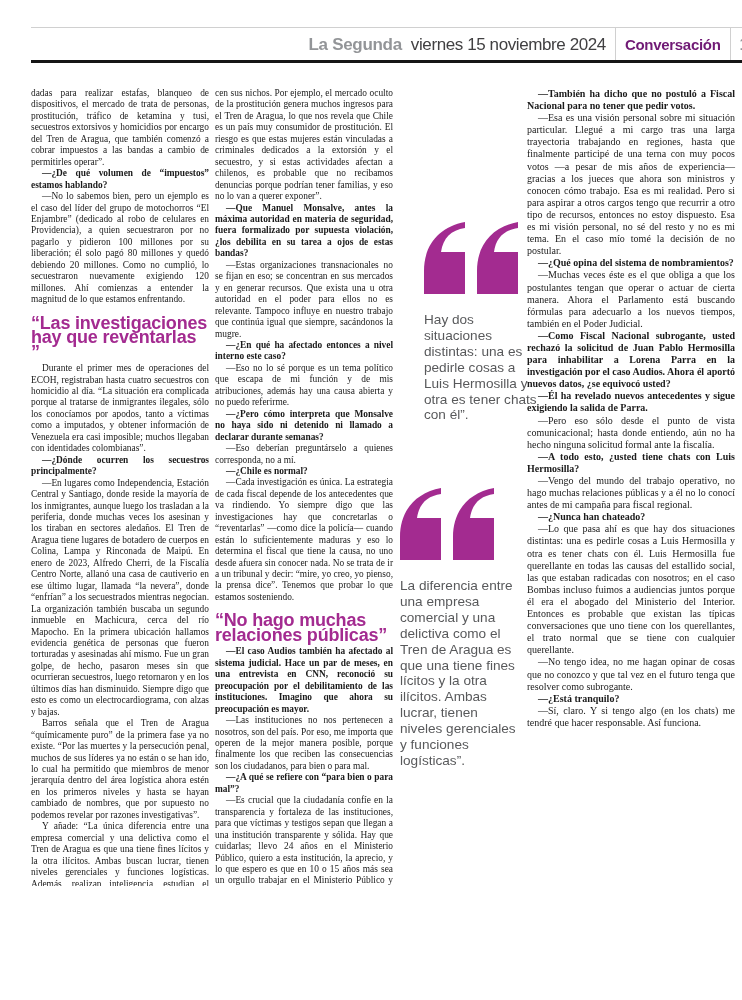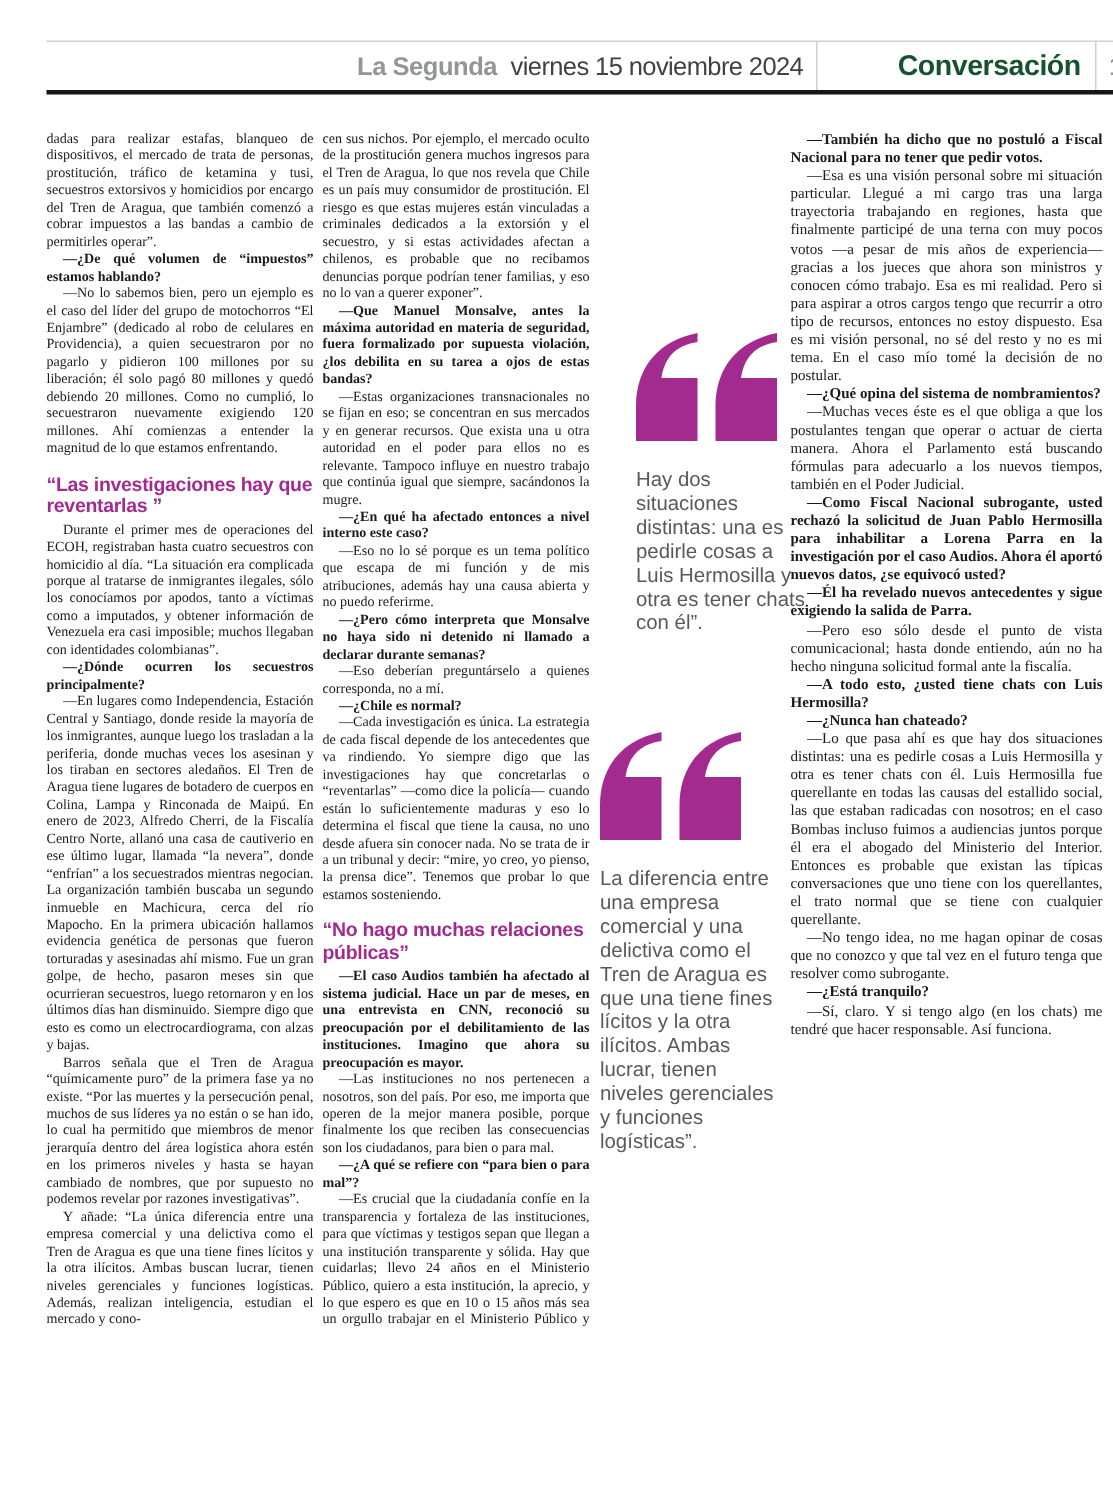--- a/index.html
+++ b/index.html
@@ -5,33 +5,33 @@
   html,body{margin:0;padding:0;background:#ffffff;}
   .page{position:relative;width:742px;height:886px;background:#ffffff;overflow:hidden;
         font-family:"Liberation Serif",serif;color:#1a1a1a;}
   
   .header-row{position:absolute;left:31px;right:0;top:27px;height:33px;
               border-top:1px solid #d0d0d0;display:flex;align-items:center;
               justify-content:flex-end;gap:9px;font-family:"Liberation Sans",sans-serif;}
   .paper-name{color:#939598;font-weight:700;font-size:17px;letter-spacing:-.3px;}
   .paper-date{color:#414042;font-weight:400;font-size:17px;letter-spacing:-.4px;}
   .hdr-sep{width:1px;height:33px;background:#d0d0d0;}
-  .section-name{color:#14532d;font-weight:800;font-size:19px;letter-spacing:-.3px;margin-left:44px;}
+  .section-name{color:#701a75;font-weight:800;font-size:15px;letter-spacing:-.3px;}
   .page-num{color:#939598;font-weight:700;font-size:17px;margin-right:-7px;}
   .black-rule{position:absolute;left:31px;right:0;top:60px;height:3px;background:#151515;}
   
   .col{position:absolute;top:88px;text-align:justify;}
   #col1{left:31px;width:178px;font-size:9.4px;line-height:11.45px;}
   #col2{left:215px;width:178px;font-size:9.4px;line-height:11.45px;}
   #col4{left:527px;width:208px;font-size:10px;line-height:12.1px;}
   .col p{margin:0;text-indent:11px;}
   .col p.noindent{text-indent:0;}
   .col p.question{font-weight:700;}
   .col p.heading{font-family:"Liberation Sans",sans-serif;font-weight:700;
-                 color:var(--accent,#a32b90);font-size:13px;line-height:14.5px;
+                 color:var(--accent,#a32b90);font-size:18px;line-height:14.5px;
                  text-indent:0;margin:10px 0 4px 0;text-align:left;letter-spacing:-.2px;}
   
   .quotes-col{position:absolute;left:400px;top:88px;width:120px;}
   .quote-block{position:absolute;left:0;width:120px;}
   #quote1{top:134px;margin-left:24px;}
   #quote2{top:400px;}
   .quote-mark{display:block;margin-bottom:18px;}
   .quote-mark path{fill:var(--accent,#a32b90);}
   .quote-text{margin:0;font-family:"Liberation Sans",sans-serif;font-size:13.6px;
               line-height:15.9px;color:#58595b;text-align:left;}
@@ -80,20 +80,21 @@
     </div>
   <div class="col" id="col4">
       <p class="question">—También ha dicho que no postuló a Fiscal Nacional para no tener que pedir votos.</p>
       <p class="body">—Esa es una visión personal sobre mi situación particular. Llegué a mi cargo tras una larga trayectoria trabajando en regiones, hasta que finalmente participé de una terna con muy pocos votos —a pesar de mis años de experiencia— gracias a los jueces que ahora son ministros y conocen cómo trabajo. Esa es mi realidad. Pero si para aspirar a otros cargos tengo que recurrir a otro tipo de recursos, entonces no estoy dispuesto. Esa es mi visión personal, no sé del resto y no es mi tema. En el caso mío tomé la decisión de no postular.</p>
       <p class="question">—¿Qué opina del sistema de nombramientos?</p>
       <p class="body">—Muchas veces éste es el que obliga a que los postulantes tengan que operar o actuar de cierta manera. Ahora el Parlamento está buscando fórmulas para adecuarlo a los nuevos tiempos, también en el Poder Judicial.</p>
       <p class="question">—Como Fiscal Nacional subrogante, usted rechazó la solicitud de Juan Pablo Hermosilla para inhabilitar a Lorena Parra en la investigación por el caso Audios. Ahora él aportó nuevos datos, ¿se equivocó usted?</p>
       <p class="question">—Él ha revelado nuevos antecedentes y sigue exigiendo la salida de Parra.</p>
       <p class="body">—Pero eso sólo desde el punto de vista comunicacional; hasta donde entiendo, aún no ha hecho ninguna solicitud formal ante la fiscalía.</p>
       <p class="question">—A todo esto, ¿usted tiene chats con Luis Hermosilla?</p>
+      <p class="body">—Vengo del mundo del trabajo operativo, no hago muchas relaciones públicas y a él no lo conocí antes de mi campaña para fiscal regional.</p>
       <p class="question">—¿Nunca han chateado?</p>
       <p class="body">—Lo que pasa ahí es que hay dos situaciones distintas: una es pedirle cosas a Luis Hermosilla y otra es tener chats con él. Luis Hermosilla fue querellante en todas las causas del estallido social, las que estaban radicadas con nosotros; en el caso Bombas incluso fuimos a audiencias juntos porque él era el abogado del Ministerio del Interior. Entonces es probable que existan las típicas conversaciones que uno tiene con los querellantes, el trato normal que se tiene con cualquier querellante.</p>
       <p class="body">—No tengo idea, no me hagan opinar de cosas que no conozco y que tal vez en el futuro tenga que resolver como subrogante.</p>
       <p class="question">—¿Está tranquilo?</p>
       <p class="body">—Sí, claro. Y si tengo algo (en los chats) me tendré que hacer responsable. Así funciona.</p>
     </div>
 
   <div class="quotes-col">
     <div class="quote-block" id="quote1">
       <svg class="quote-mark" width="94" height="72" viewBox="0 0 94 72" xmlns="http://www.w3.org/2000/svg">

